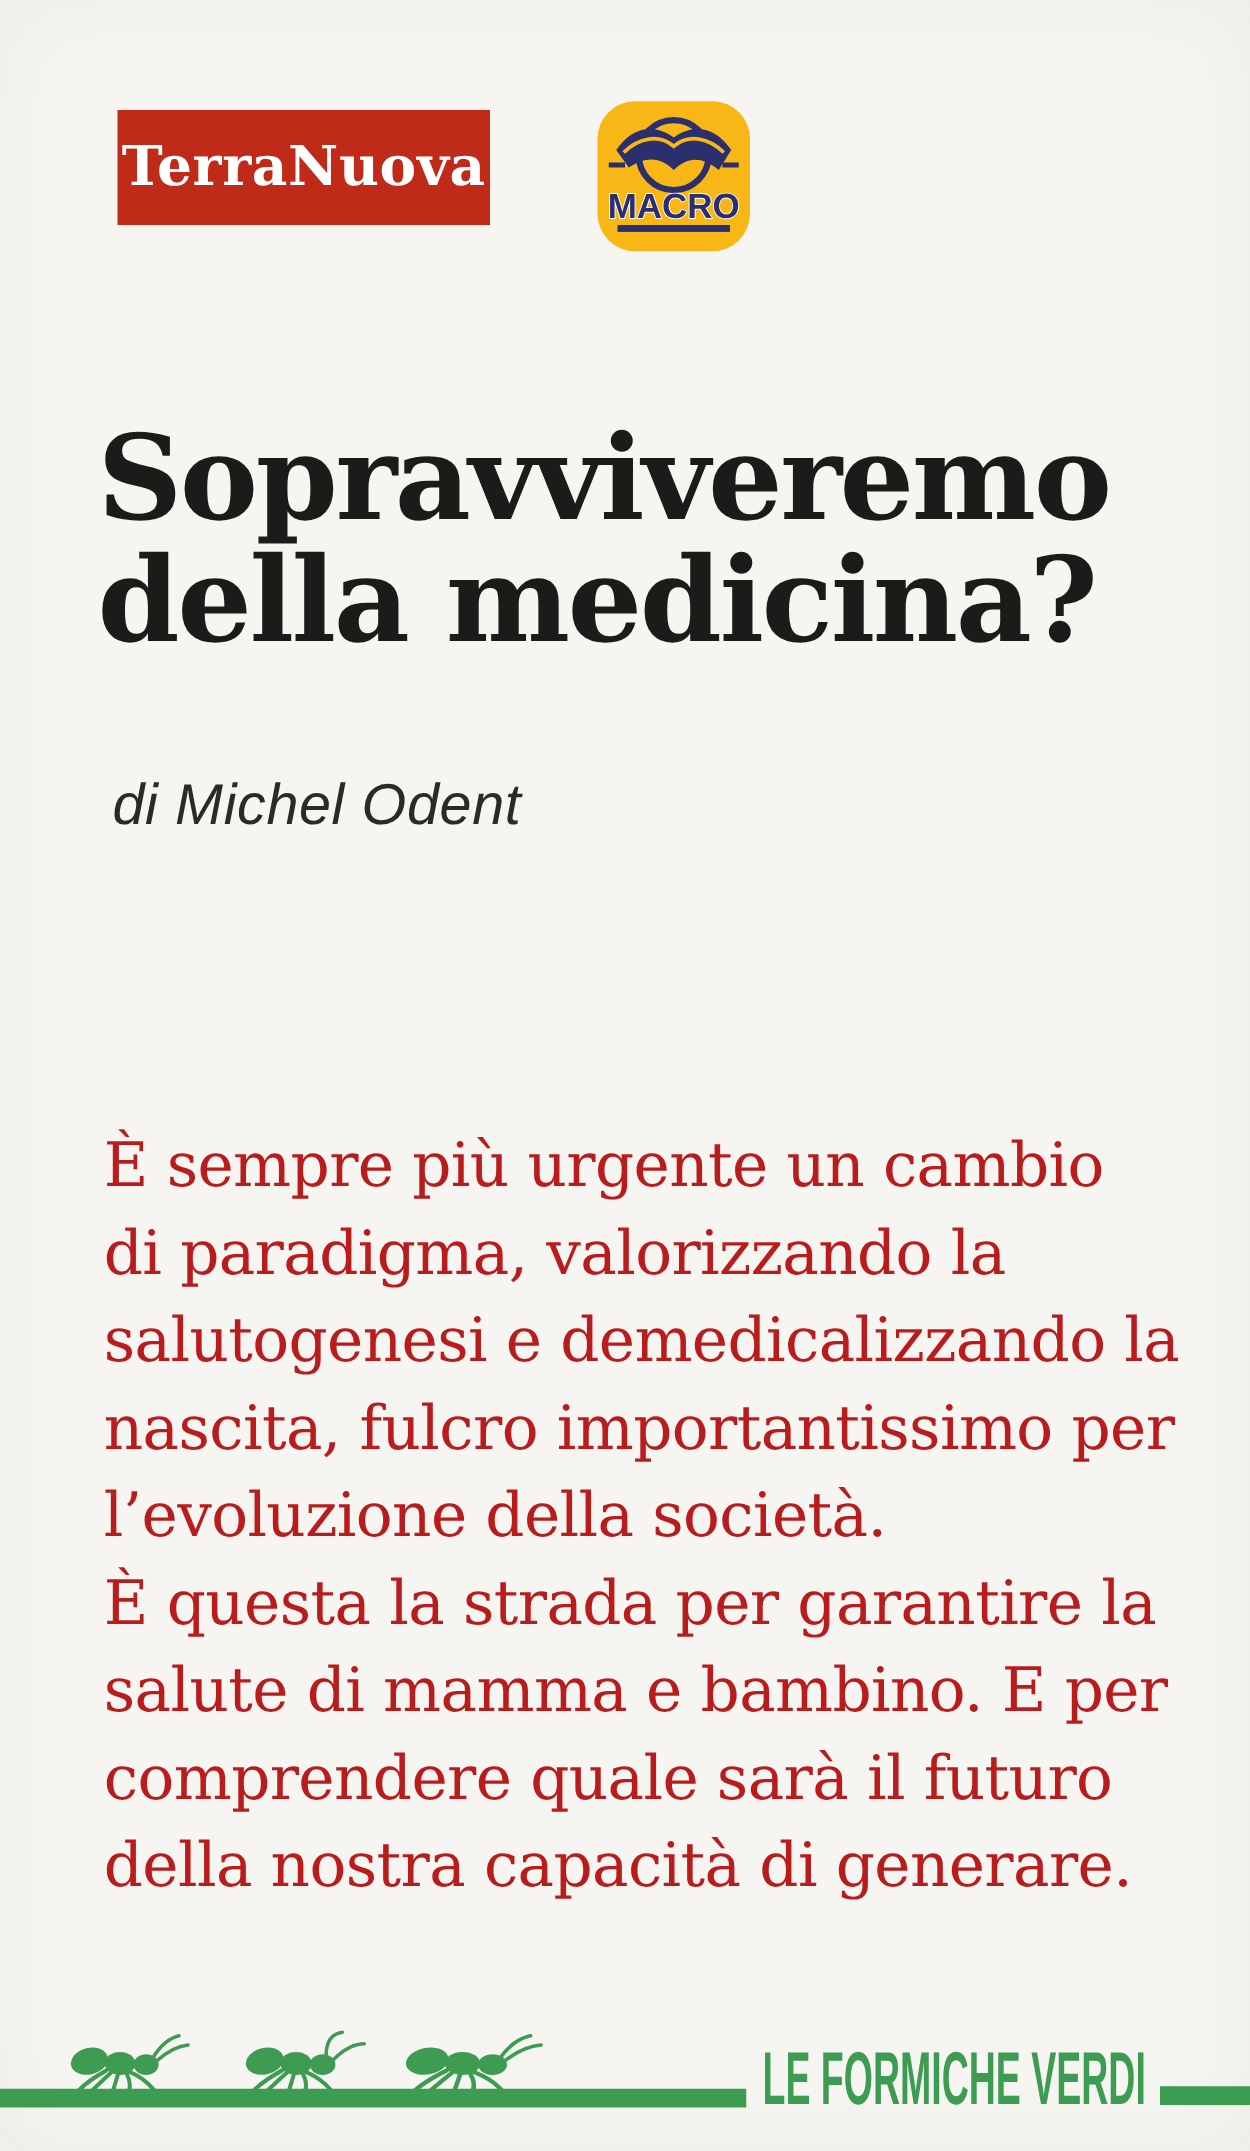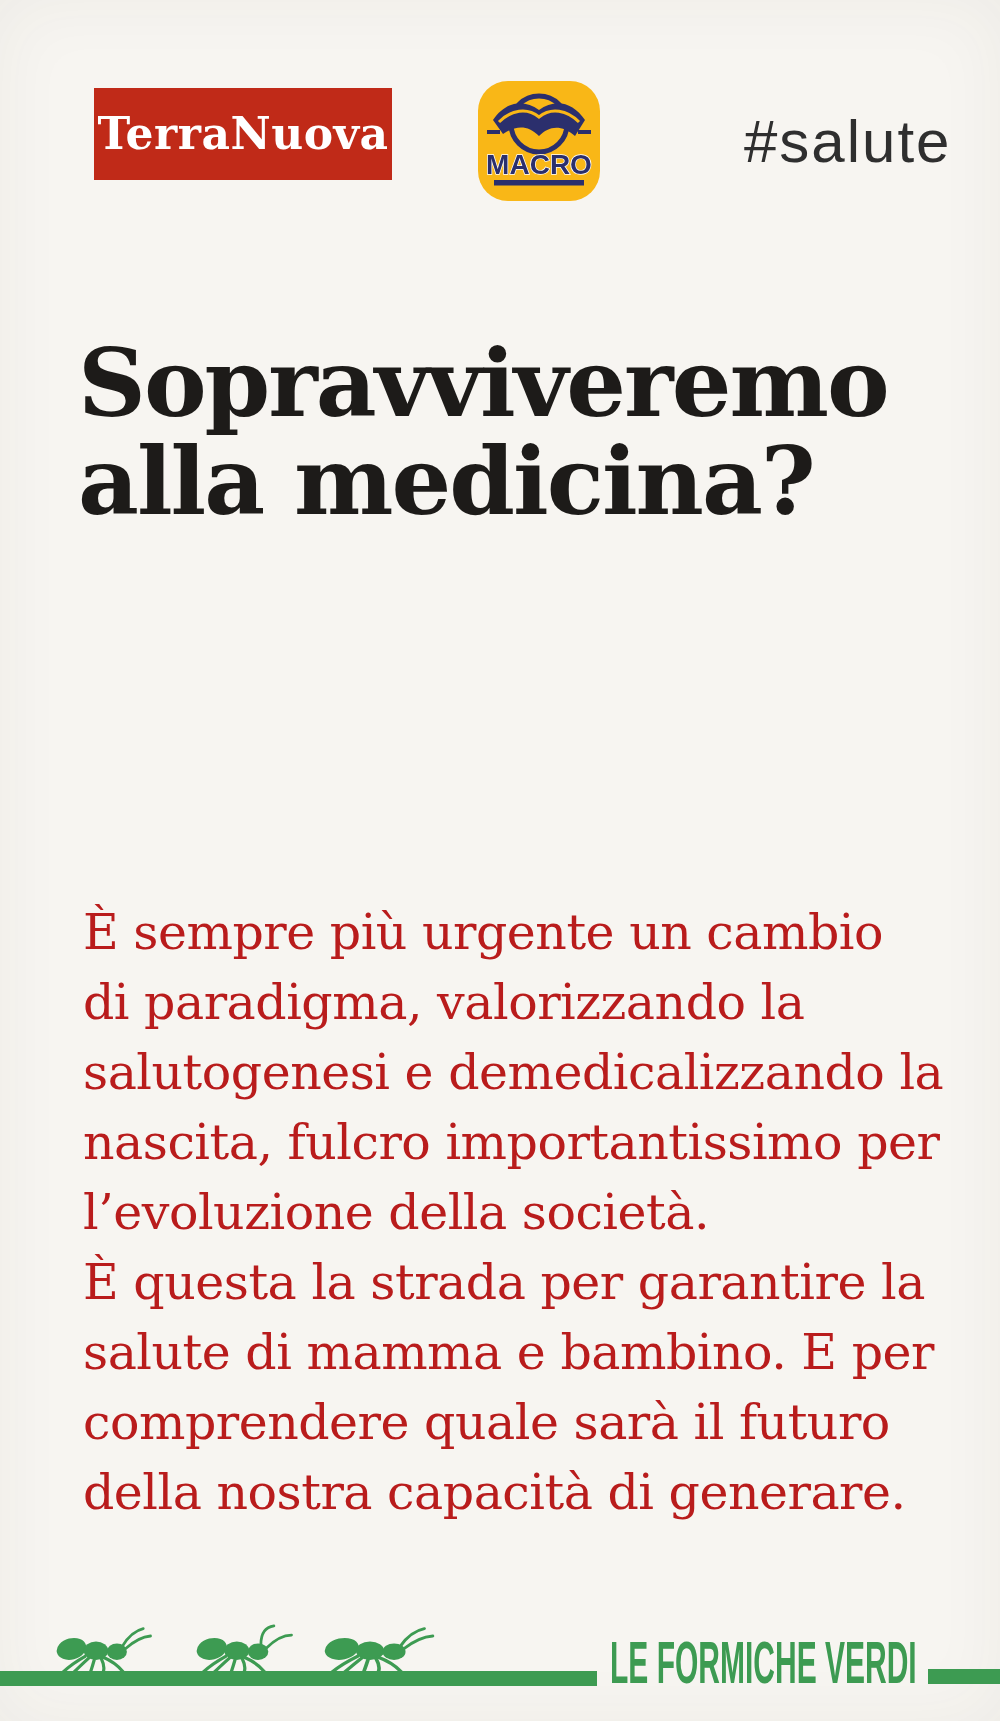--- a/index.html
+++ b/index.html
@@ -79,25 +79,25 @@
       <circle cx="62" cy="44" r="28" fill="none" stroke="#2b2f6d" stroke-width="5"></circle>
       <rect x="10" y="50" width="13" height="4" fill="#2b2f6d"></rect>
       <rect x="101" y="50" width="13" height="4" fill="#2b2f6d"></rect>
       <path d="M16,40 C28,22 46,18 62,30 C78,18 96,22 108,40 L98,56 C84,44 72,46 62,56 C50,44 38,46 26,54 Z" fill="#2b2f6d"></path>
       <path d="M22,42 C34,30 50,27 62,37 C74,27 90,30 102,42" fill="none" stroke="#f9b717" stroke-width="3"></path>
       <text x="62" y="94" text-anchor="middle" font-family="Liberation Sans, sans-serif" font-weight="bold" font-size="28" fill="#2b2f6d" stroke="#ffffff" stroke-width="1.4" paint-order="stroke">MACRO</text>
       <rect x="17" y="100" width="90" height="5.5" fill="#2b2f6d"></rect>
     </svg>
   </div>
 
-  <div class="hashtag">#salute</div>
 
   <div class="title">Sopravviveremo
-alla medicina?</div>
+della medicina?</div>
 
+  <div class="author">di Michel Odent</div>
 
   <div class="blurb">È sempre più urgente un cambio
 di paradigma, valorizzando la
 salutogenesi e demedicalizzando la
 nascita, fulcro importantissimo per
 l’evoluzione della società.
 È questa la strada per garantire la
 salute di mamma e bambino. E per
 comprendere quale sarà il futuro
 della nostra capacità di generare.</div>

